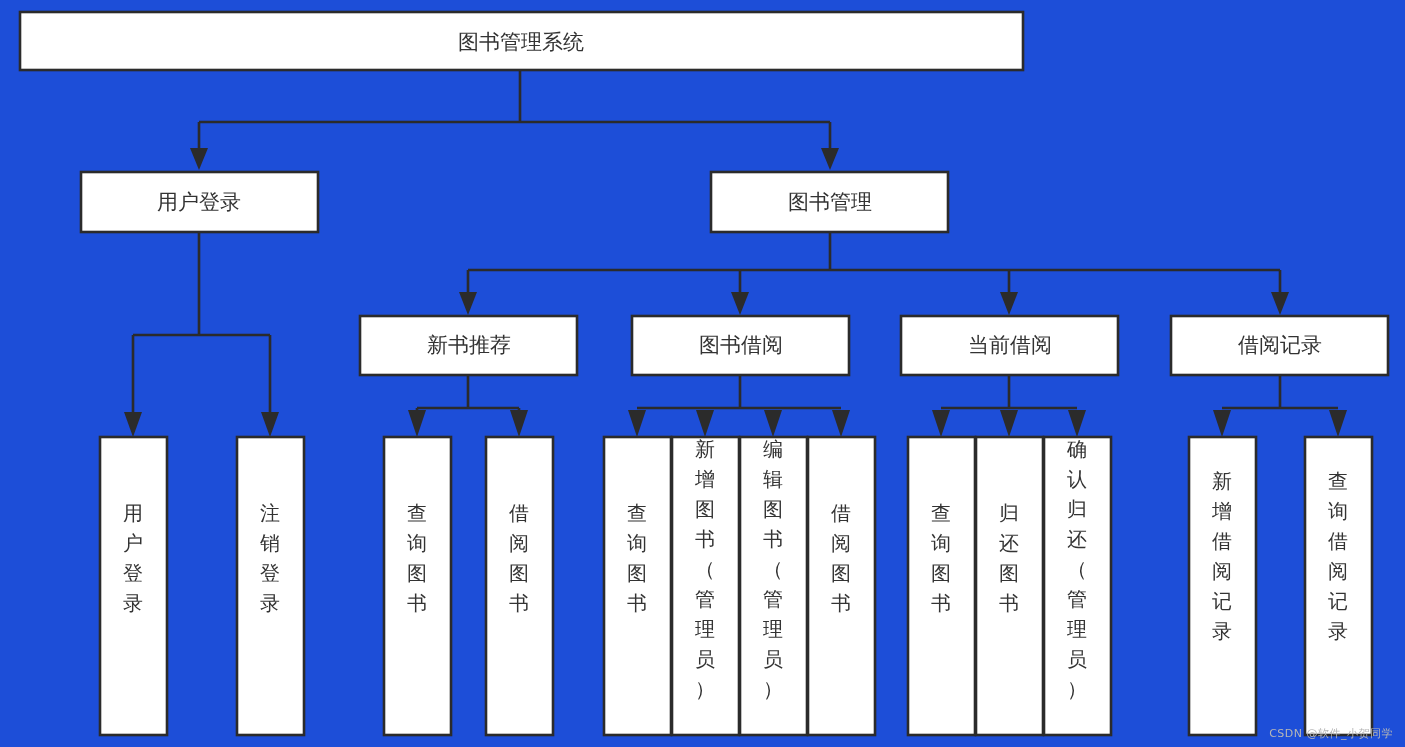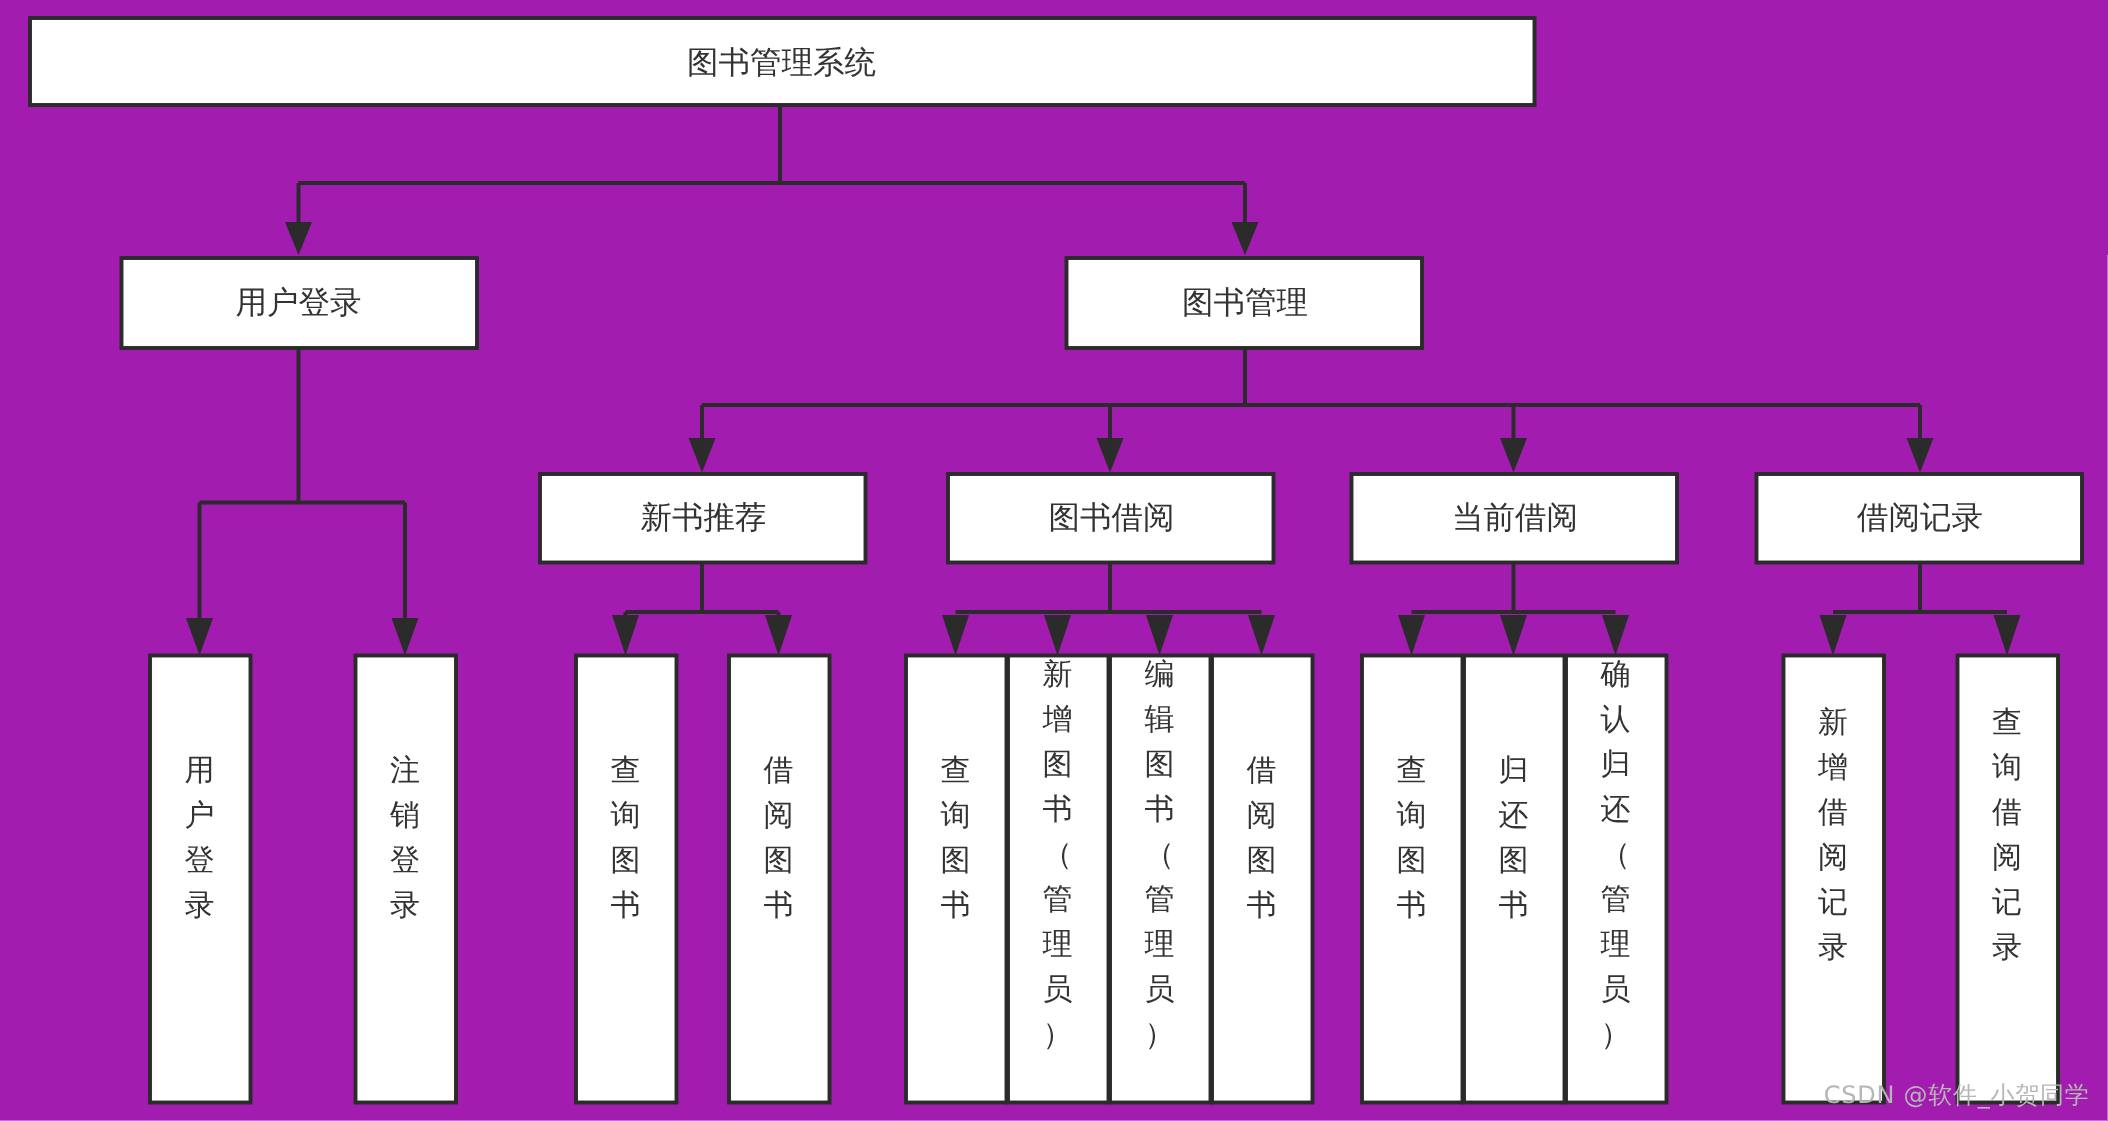--- a/index.html
+++ b/index.html
@@ -10,21 +10,21 @@
   body {
     width: 1405px;
     height: 747px;
     overflow: hidden;
     font-family: "DejaVu Sans", "Liberation Sans", sans-serif;
   }
   #diagram-root {
     position: relative;
     width: 1405px;
     height: 747px;
-    background: #a21caf;
+    background: #1d4ed8;
   }
   svg.flow {
     position: absolute;
     top: 0;
     left: 0;
     width: 1405px;
     height: 747px;
     display: block;
   }
   .node-rect {
@@ -53,21 +53,21 @@
     font-family: "DejaVu Sans", "Liberation Sans", sans-serif;
     font-size: 20px;
     fill: #333333;
     text-anchor: middle;
   }
   .watermark {
     position: absolute;
     right: 12px;
     bottom: 6px;
     font-family: "DejaVu Sans", "Liberation Sans", sans-serif;
-    font-size: 16px;
+    font-size: 11px;
     color: #b6b6b6;
     letter-spacing: 0.5px;
     white-space: nowrap;
     user-select: none;
   }
 </style>
 </head>
 <body>
 
 <div id="diagram-root">

